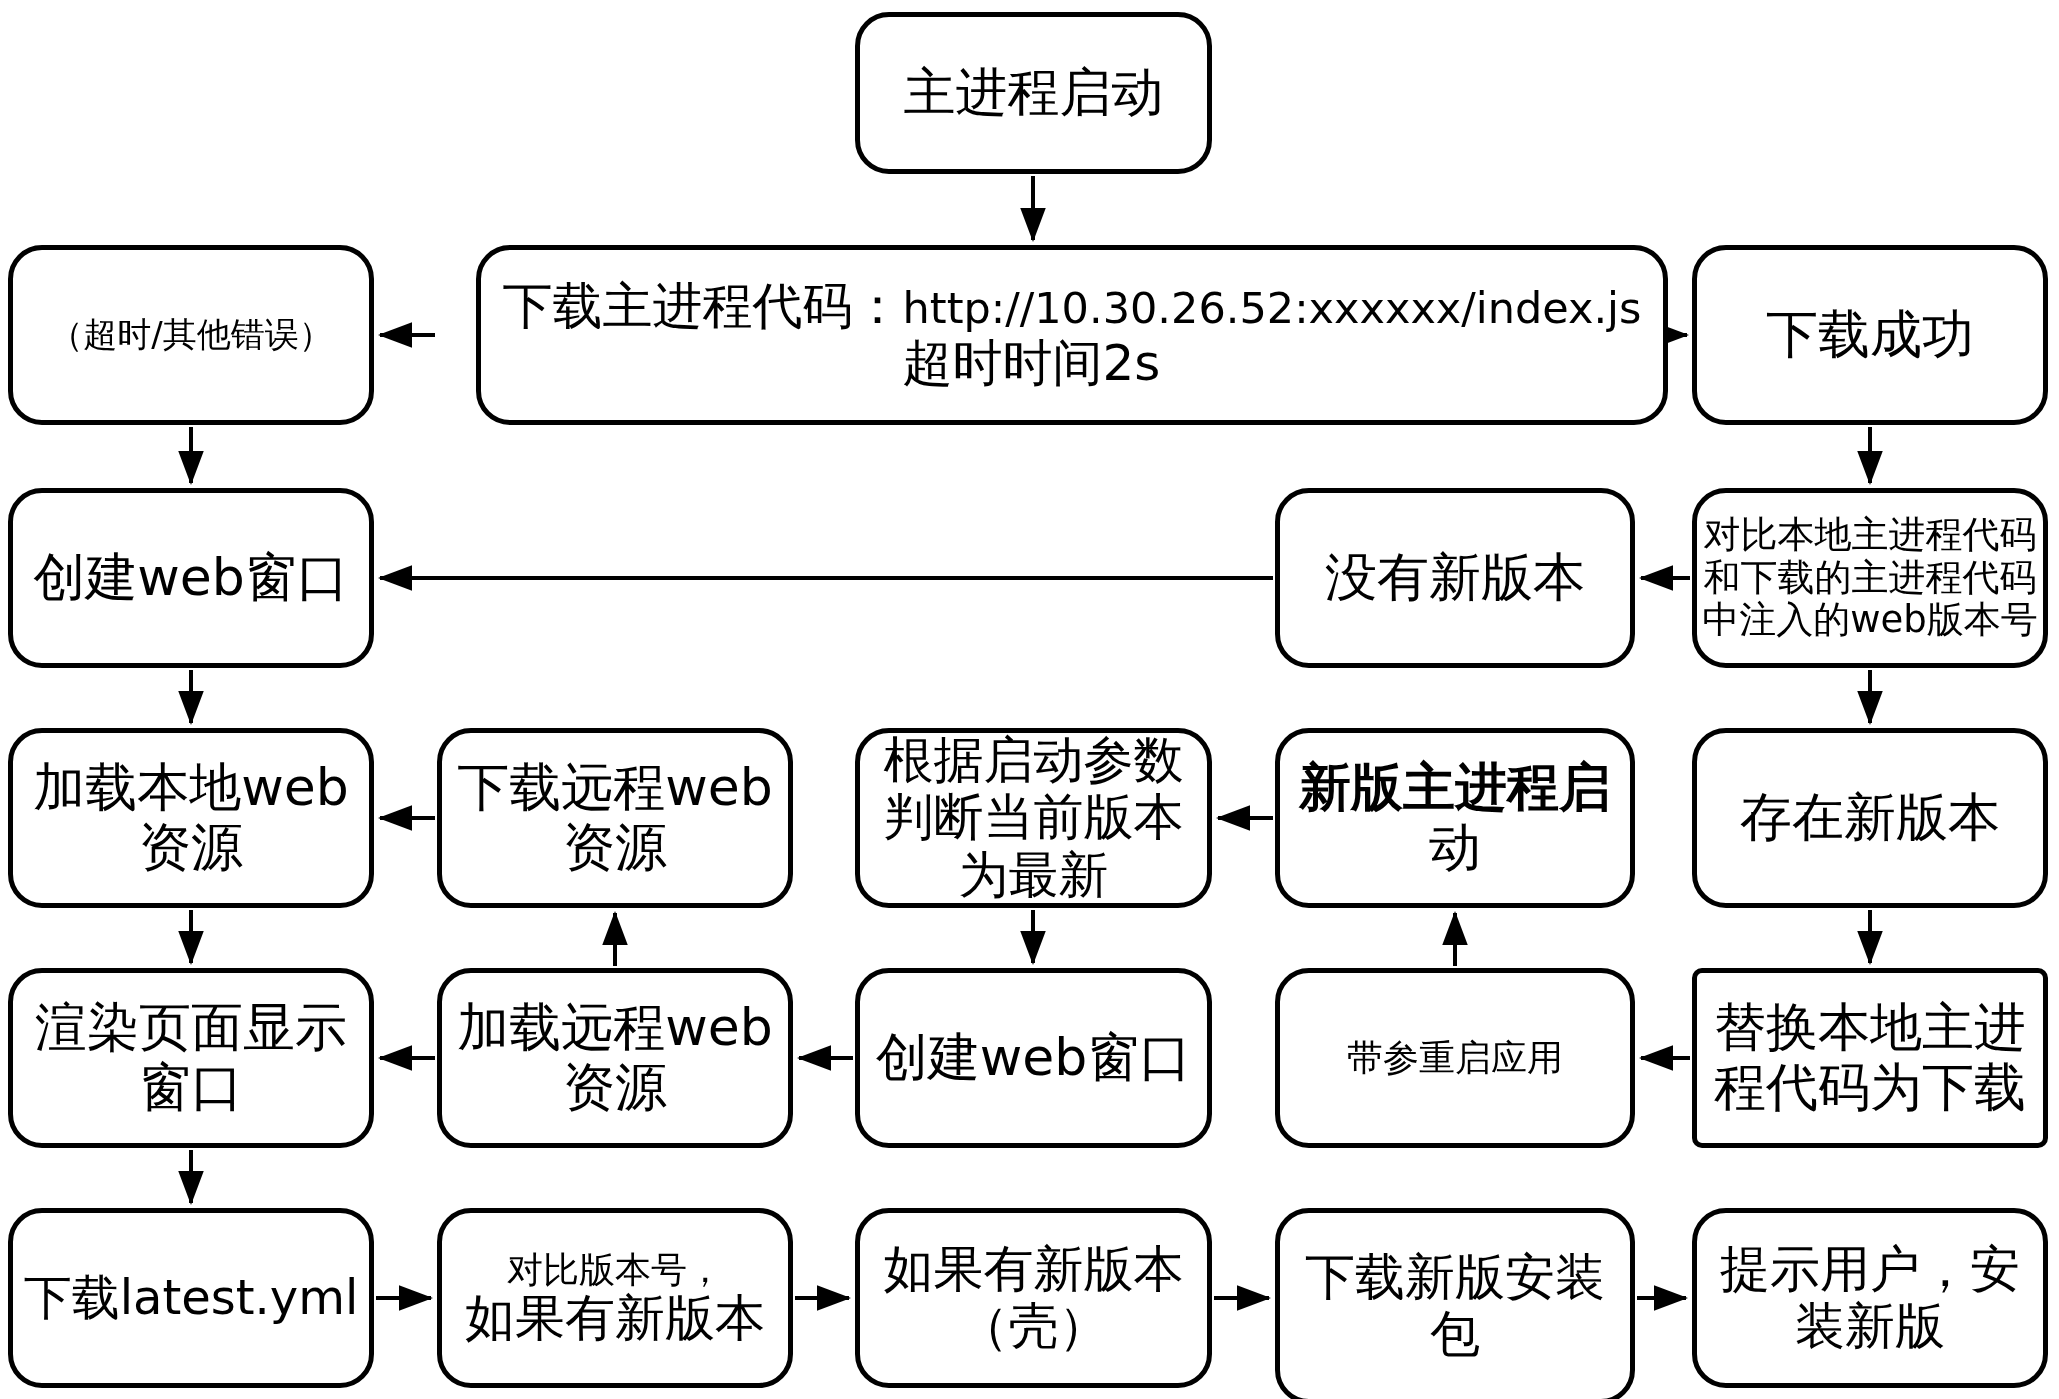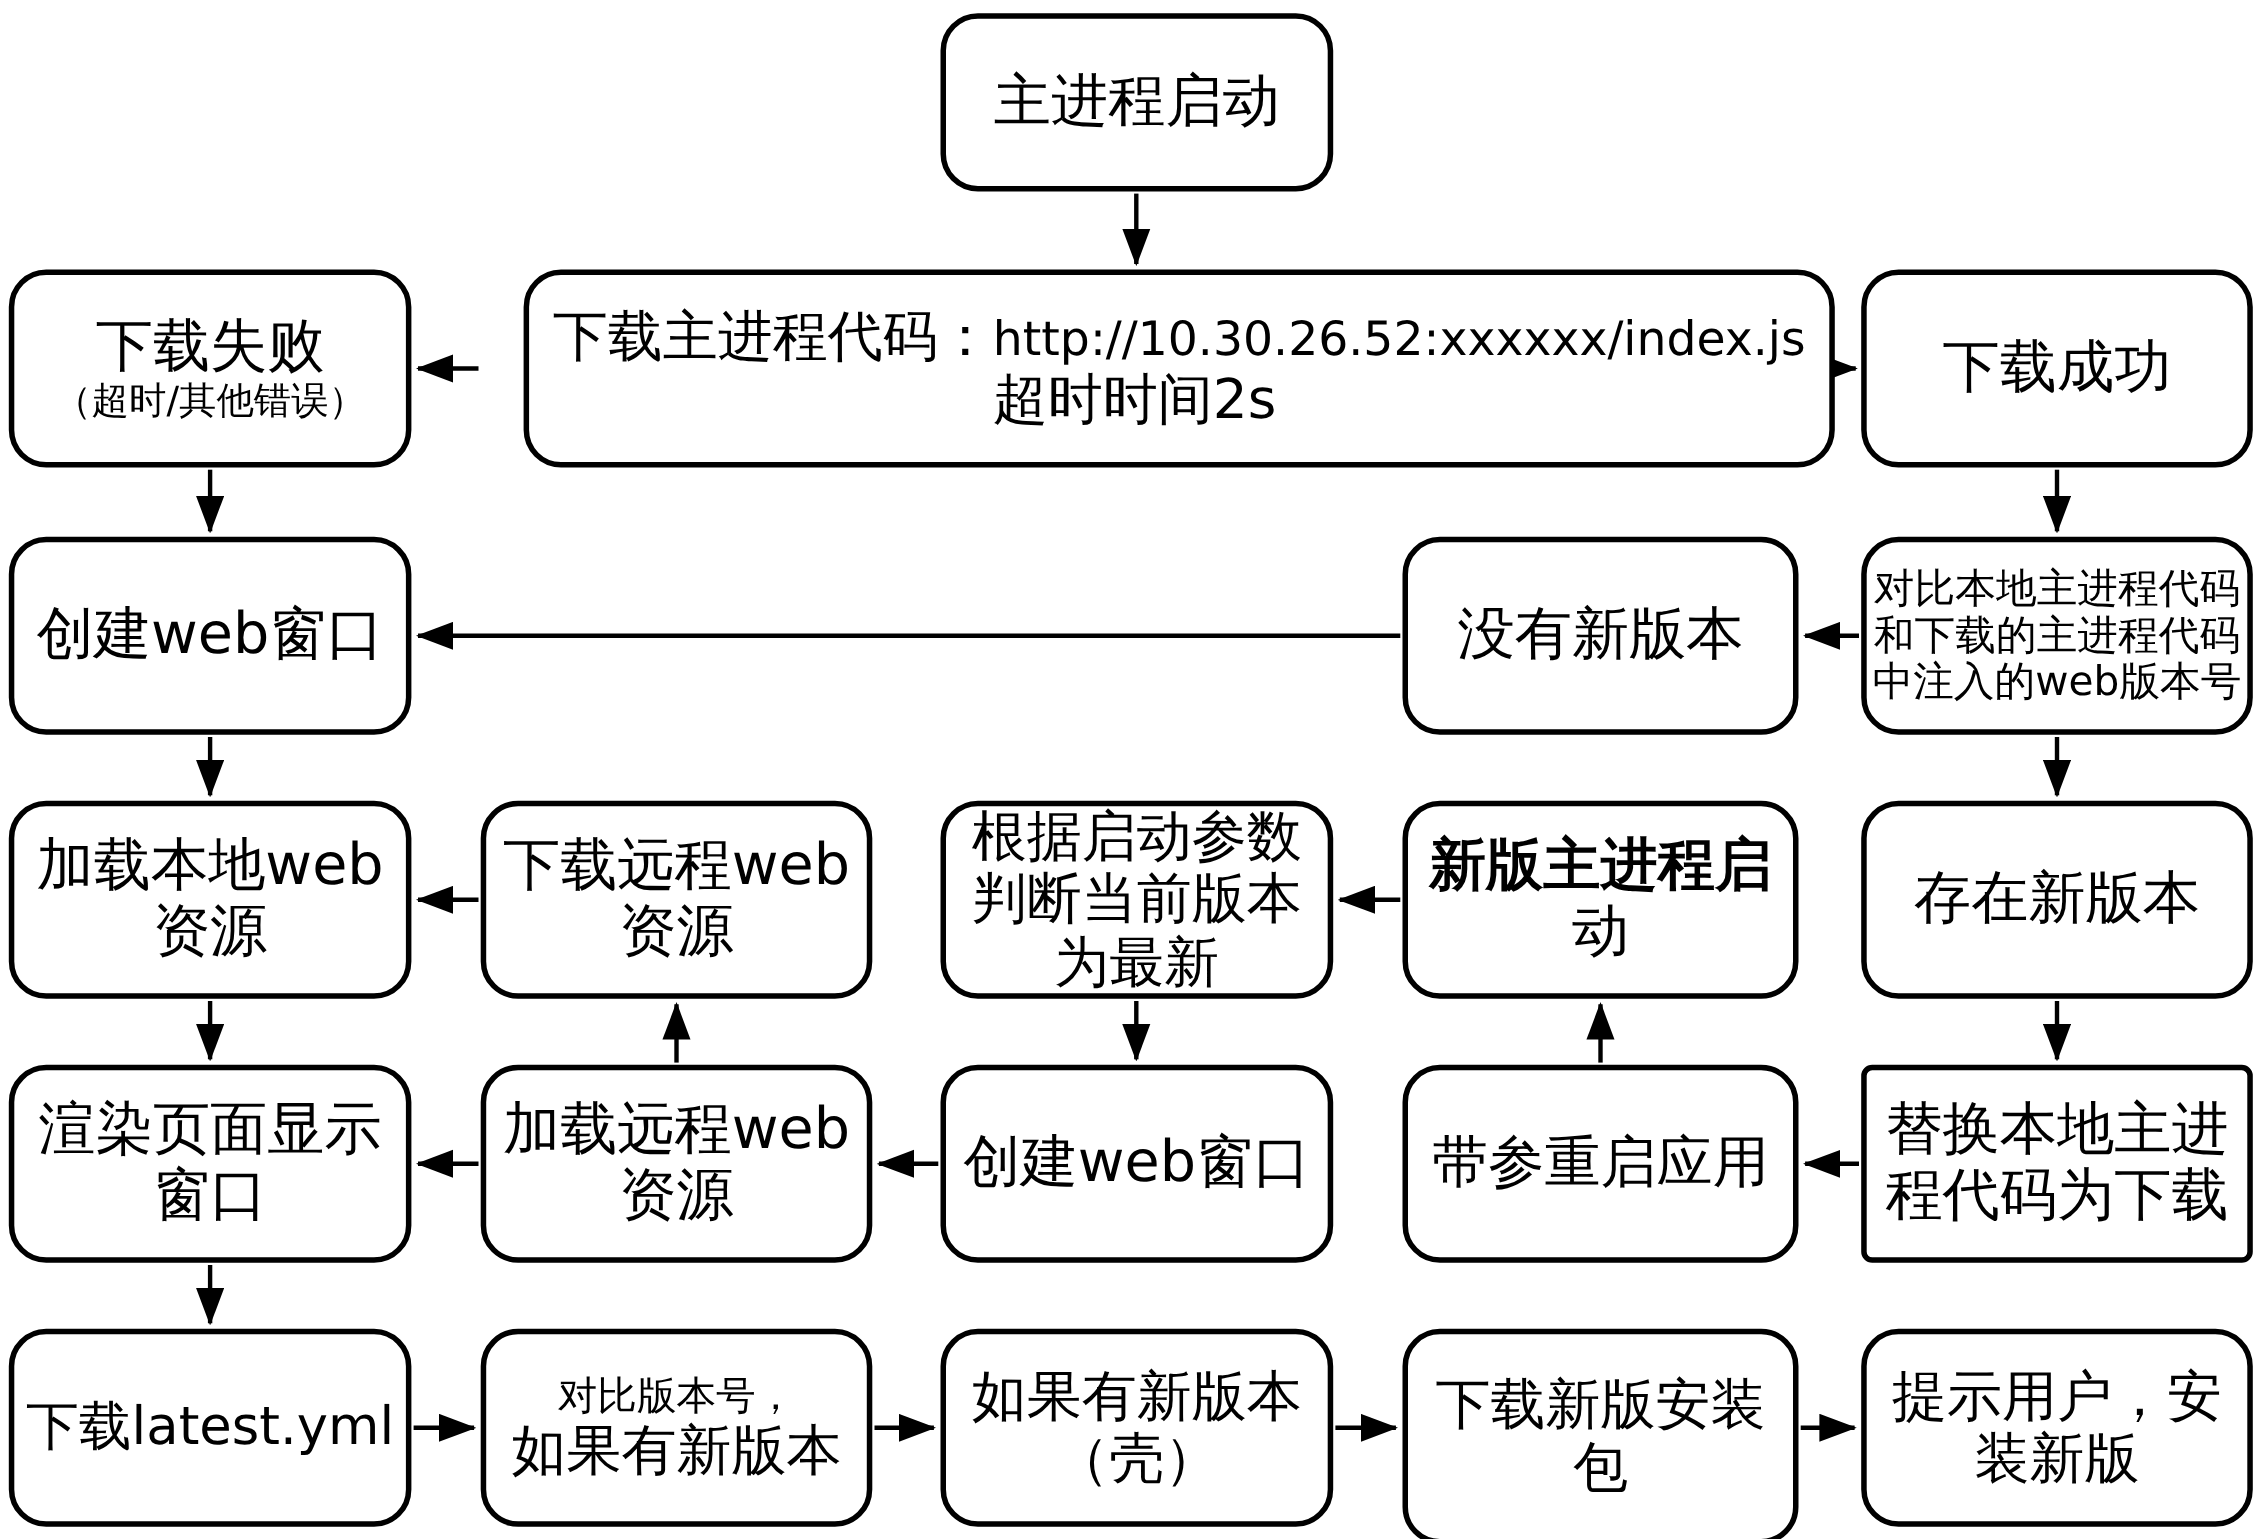--- a/index.html
+++ b/index.html
@@ -99,21 +99,20 @@
       <div class="node" style="left: 855px; top: 12px; width: 357px; height: 162px;">
         <div class="line" style="font-size: 52px;">主进程启动</div>
       </div>
       <div class="node" style="left: 437px; top: 245px; width: 1192px; height: 180px; margin-left: 39px;">
         <div class="url-block">
           <div class="line url-line"><span class="cn-label">下载主进程代码：</span><span class="url-text">http://10.30.26.52:xxxxxx/index.js</span></div>
           <div class="line url-line2"><span class="spacer">下载主进程代码：</span><span class="timeout-text">超时时间2s</span></div>
         </div>
       </div>
       <div class="node" style="left: 8px; top: 245px; width: 366px; height: 180px;">
-        <div class="line" style="font-size: 52px;">下载失败</div>
         <div class="line" style="font-size: 34px;">（超时/其他错误）</div>
       </div>
       <div class="node" style="left: 1692px; top: 245px; width: 356px; height: 180px;">
         <div class="line" style="font-size: 52px;">下载成功</div>
       </div>
       <div class="node" style="left: 8px; top: 488px; width: 366px; height: 180px;">
         <div class="line" style="font-size: 52px;">创建web窗口</div>
       </div>
       <div class="node" style="left: 1275px; top: 488px; width: 360px; height: 180px;">
         <div class="line" style="font-size: 52px;">没有新版本</div>
@@ -148,21 +147,21 @@
         <div class="line" style="font-size: 52px;">窗口</div>
       </div>
       <div class="node" style="left: 437px; top: 968px; width: 356px; height: 180px;">
         <div class="line" style="font-size: 52px;">加载远程web</div>
         <div class="line" style="font-size: 52px;">资源</div>
       </div>
       <div class="node" style="left: 855px; top: 968px; width: 357px; height: 180px;">
         <div class="line" style="font-size: 52px;">创建web窗口</div>
       </div>
       <div class="node" style="left: 1275px; top: 968px; width: 360px; height: 180px;">
-        <div class="line" style="font-size: 51px;">带参重启应用</div>
+        <div class="line" style="font-size: 36px;">带参重启应用</div>
       </div>
       <div class="node" style="left: 1692px; top: 968px; width: 356px; height: 180px; border-radius: 10px;">
         <div class="line" style="font-size: 52px;">替换本地主进</div>
         <div class="line" style="font-size: 52px;">程代码为下载</div>
       </div>
       <div class="node" style="left: 8px; top: 1208px; width: 366px; height: 180px;">
         <div class="line" style="font-size: 48px;">下载latest.yml</div>
       </div>
       <div class="node" style="left: 437px; top: 1208px; width: 356px; height: 180px;">
         <div class="line" style="font-size: 36px;">对比版本号，</div>

